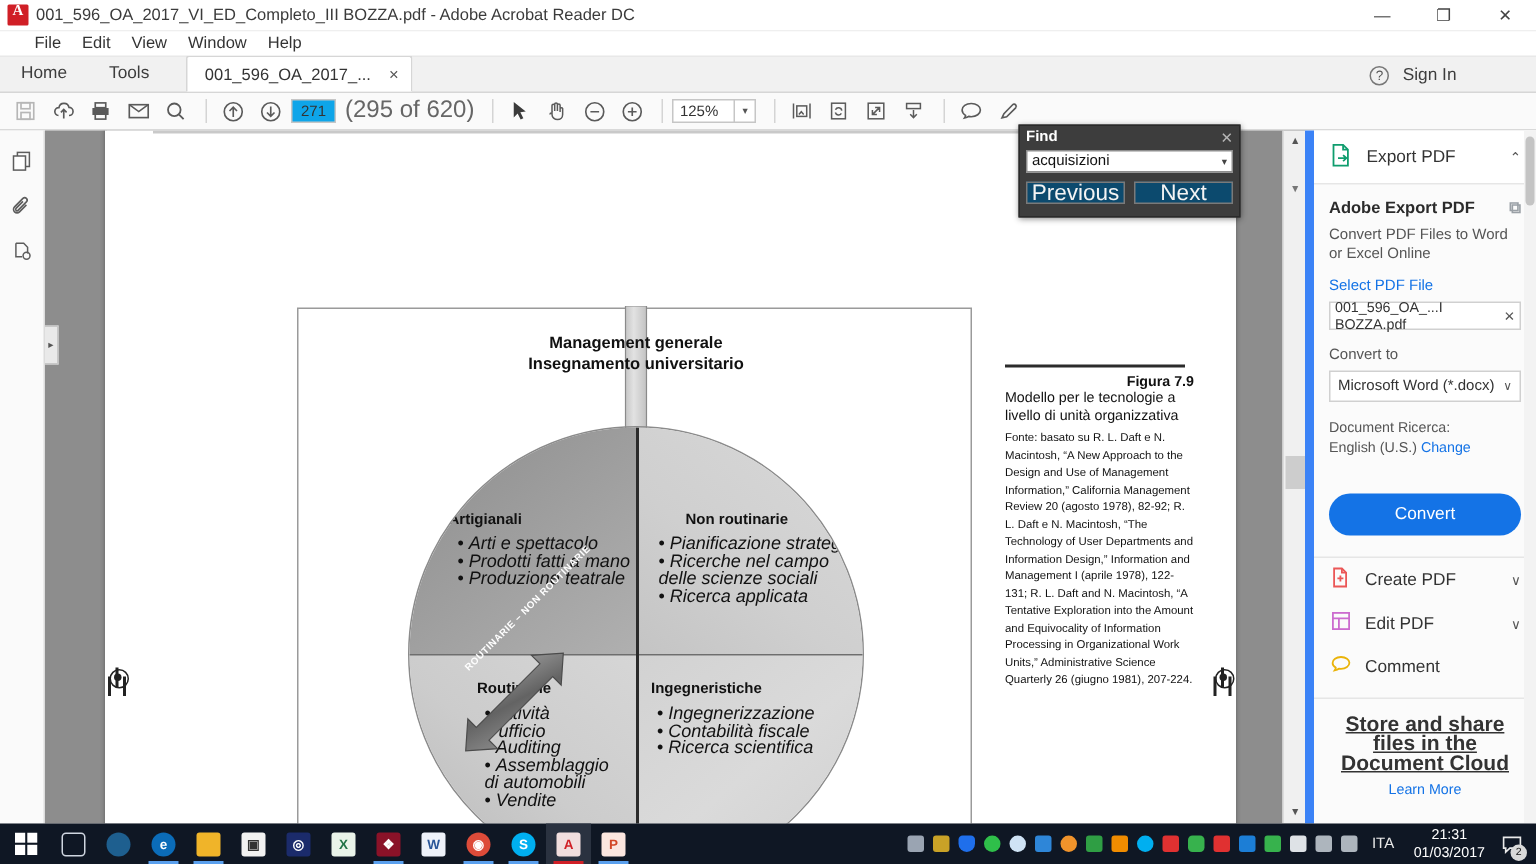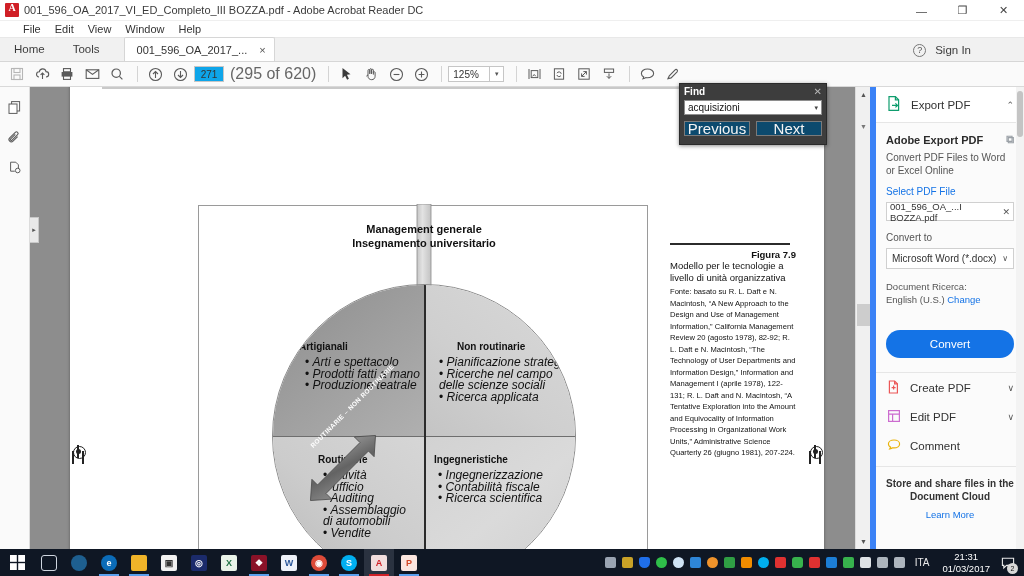--- a/index.html
+++ b/index.html
@@ -265,21 +265,21 @@
   }
   .rp-sep{ height:1px;background:#e6e6e6;margin:14px 0 0 0; }
   .rp-item{
     height:29px; display:flex; align-items:center; padding:0 10px;
   }
   .rp-item .lbl{ font-size:11.5px;color:#333;margin-left:8px; }
   .rp-item .chev{ margin-left:auto;font-size:9px;color:#555; }
   .rp-foot{
     margin-top:6px;border-top:1px solid #e6e6e6;padding:10px 8px 0 8px;text-align:center;
   }
-  .rp-foot .t{ font-size:10px;color:#333;font-weight:bold;line-height:13px; }
+  .rp-foot .t{ font-size:14px;color:#333;font-weight:bold;line-height:13px;text-decoration:underline; }
   .rp-foot .l{ font-size:9.5px;color:#1473e6;margin-top:6px; }
   .rp-scroll{
     position:absolute; right:0; top:0; width:8px; height:462px; background:#f3f3f3;
   }
   .rp-scroll .t{ position:absolute;left:1px;top:4px;width:6px;height:46px;background:#c4c4c4;border-radius:3px;}
 
   
   .taskbar{
     position:absolute; left:0; bottom:0; width:1024px; height:27px;
     background:#0f1724; display:flex; align-items:center;

